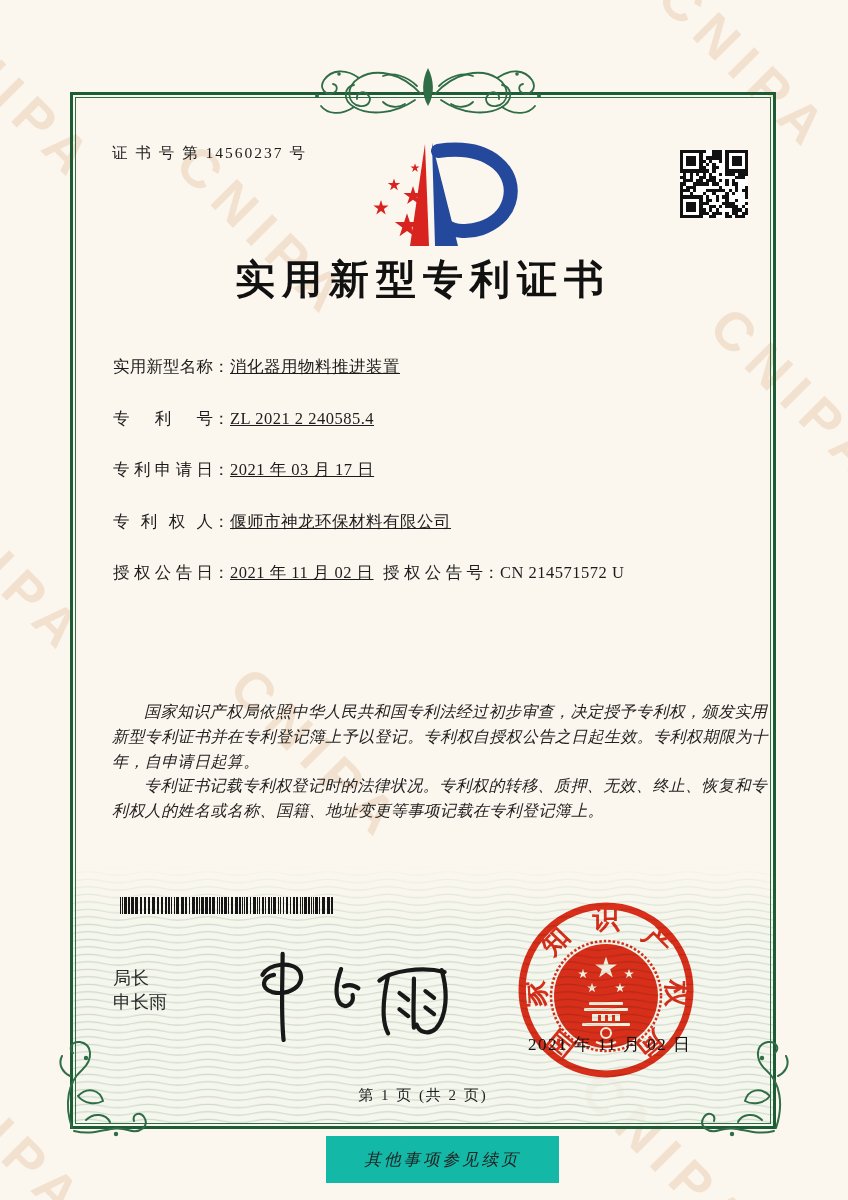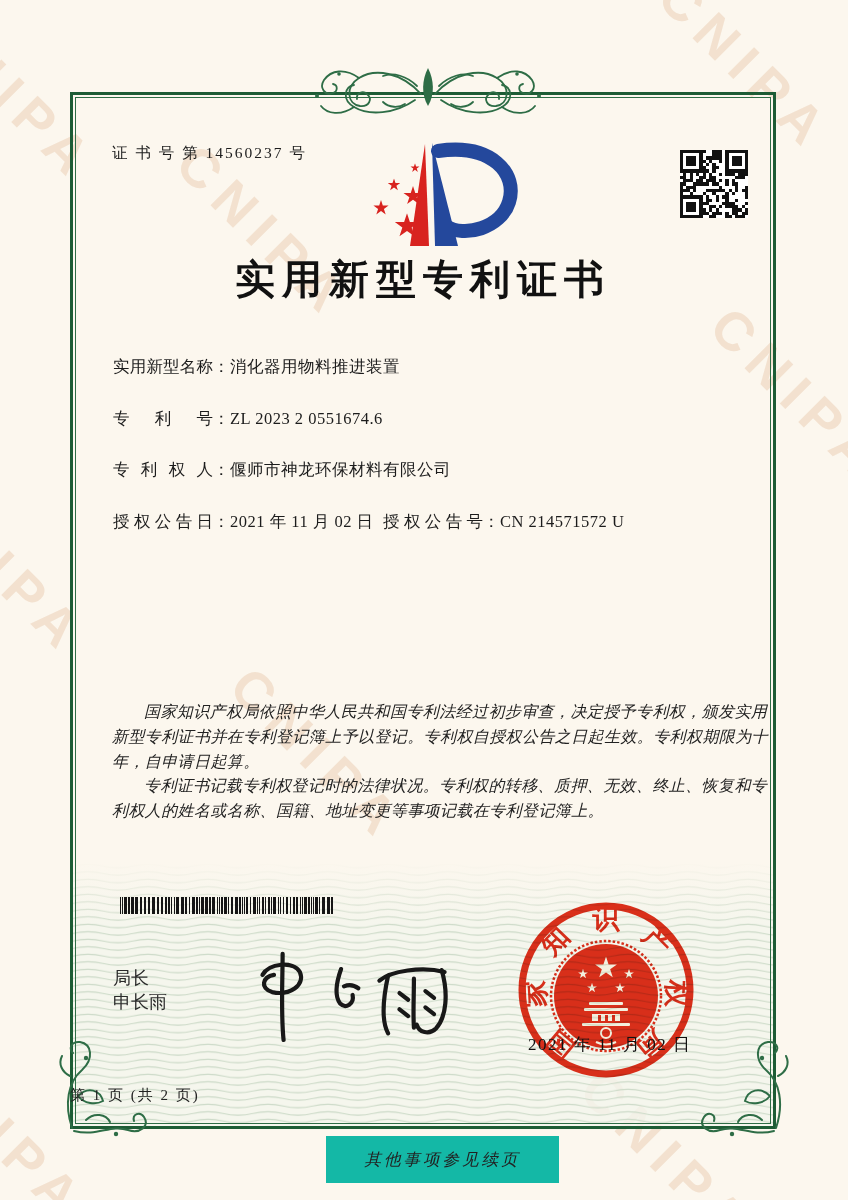--- a/index.html
+++ b/index.html
@@ -31,21 +31,21 @@
   
   .cert-no { position:absolute; left:112px; top:143px; font-size:15.5px; letter-spacing:2px;text-align:right; }
   .logo { position:absolute; left:352px; top:138px; }
   .qr { position:absolute; left:680px; top:150px; width:68px; height:68px; background:#fff; }
   .title {
     position:absolute; left:70px; top:252px; width:706px; text-align:center;
     font-size:40px; font-weight:bold; letter-spacing:7px; color:#111;
   }
   
   .fields { position:absolute; left:113px; top:356px; width:660px; font-size:16.5px; }
-  .frow { position:relative; height:51.5px; }
+  .frow { position:relative; height:51.5px;text-decoration:underline; }
   .flabel { display:inline-block; width:100px; text-align:justify; text-align-last:justify; vertical-align:top; }
   .fcolon { display:inline-block; width:17px; }
   .fvalue { letter-spacing:0.5px; }
   .grant-no { position:absolute; left:270px; top:0; }
   
   .body-text {
     position:absolute; left:112px; top:700px; width:656px;
     font-size:16px; line-height:24.8px; letter-spacing:0.4px;
     font-style:italic; color:#222;
   }
@@ -56,21 +56,21 @@
   .signer { position:absolute; left:113px; top:966px; font-family:"Liberation Sans","DejaVu Sans",sans-serif; font-size:18px; color:#2a2a2a; }
   .signer .nm { }
   .signature { position:absolute; left:228px; top:938px; }
   
   .seal { position:absolute; left:512px; top:896px; mix-blend-mode:multiply; opacity:0.95; }
   .seal-date {
     position:absolute; left:528px; top:1033px; font-size:17px; letter-spacing:1.5px;
     color:#111; font-weight:500; z-index:5;
   }
   
-  .page-no { position:absolute; left:70px; top:1086px; width:706px; text-align:left; font-size:15px; letter-spacing:2px; color:#222; }
+  .page-no { position:absolute; left:70px; top:1086px; width:706px; text-align:center; font-size:15px; letter-spacing:2px; color:#222; }
   .note-box {
     position:absolute; left:326px; top:1136px; width:233px; height:47px;
     background:#14b8a6; display:flex; align-items:center; justify-content:center;
     font-size:16.5px; font-style:italic; letter-spacing:3px; color:#222;
   }
 </style>
 </head>
 <body>
 
 <div class="page">
@@ -325,21 +325,24 @@
       </svg>
   </div>
 
   <div class="title">实用新型专利证书</div>
 
   <div class="fields">
     <div class="frow">
       <span class="flabel">实用新型名称</span><span class="fcolon">：</span><span class="fvalue">消化器用物料推进装置</span>
     </div>
     <div class="frow">
-      <span class="flabel">专利号</span><span class="fcolon">：</span><span class="fvalue">ZL 2023 2 0551674.6</span>
+      <span class="flabel">专利号</span><span class="fcolon">：</span><span class="fvalue">ZL 2021 2 240585.4</span>
+    </div>
+    <div class="frow">
+      <span class="flabel">专利申请日</span><span class="fcolon">：</span><span class="fvalue">2021 年 03 月 17 日</span>
     </div>
     <div class="frow">
       <span class="flabel">专利权人</span><span class="fcolon">：</span><span class="fvalue">偃师市神龙环保材料有限公司</span>
     </div>
     <div class="frow">
       <span class="flabel">授权公告日</span><span class="fcolon">：</span><span class="fvalue">2021 年 11 月 02 日</span>
       <span class="grant-no">
         <span class="flabel">授权公告号</span><span class="fcolon">：</span><span class="fvalue">CN 214571572 U</span>
       </span>
     </div>

